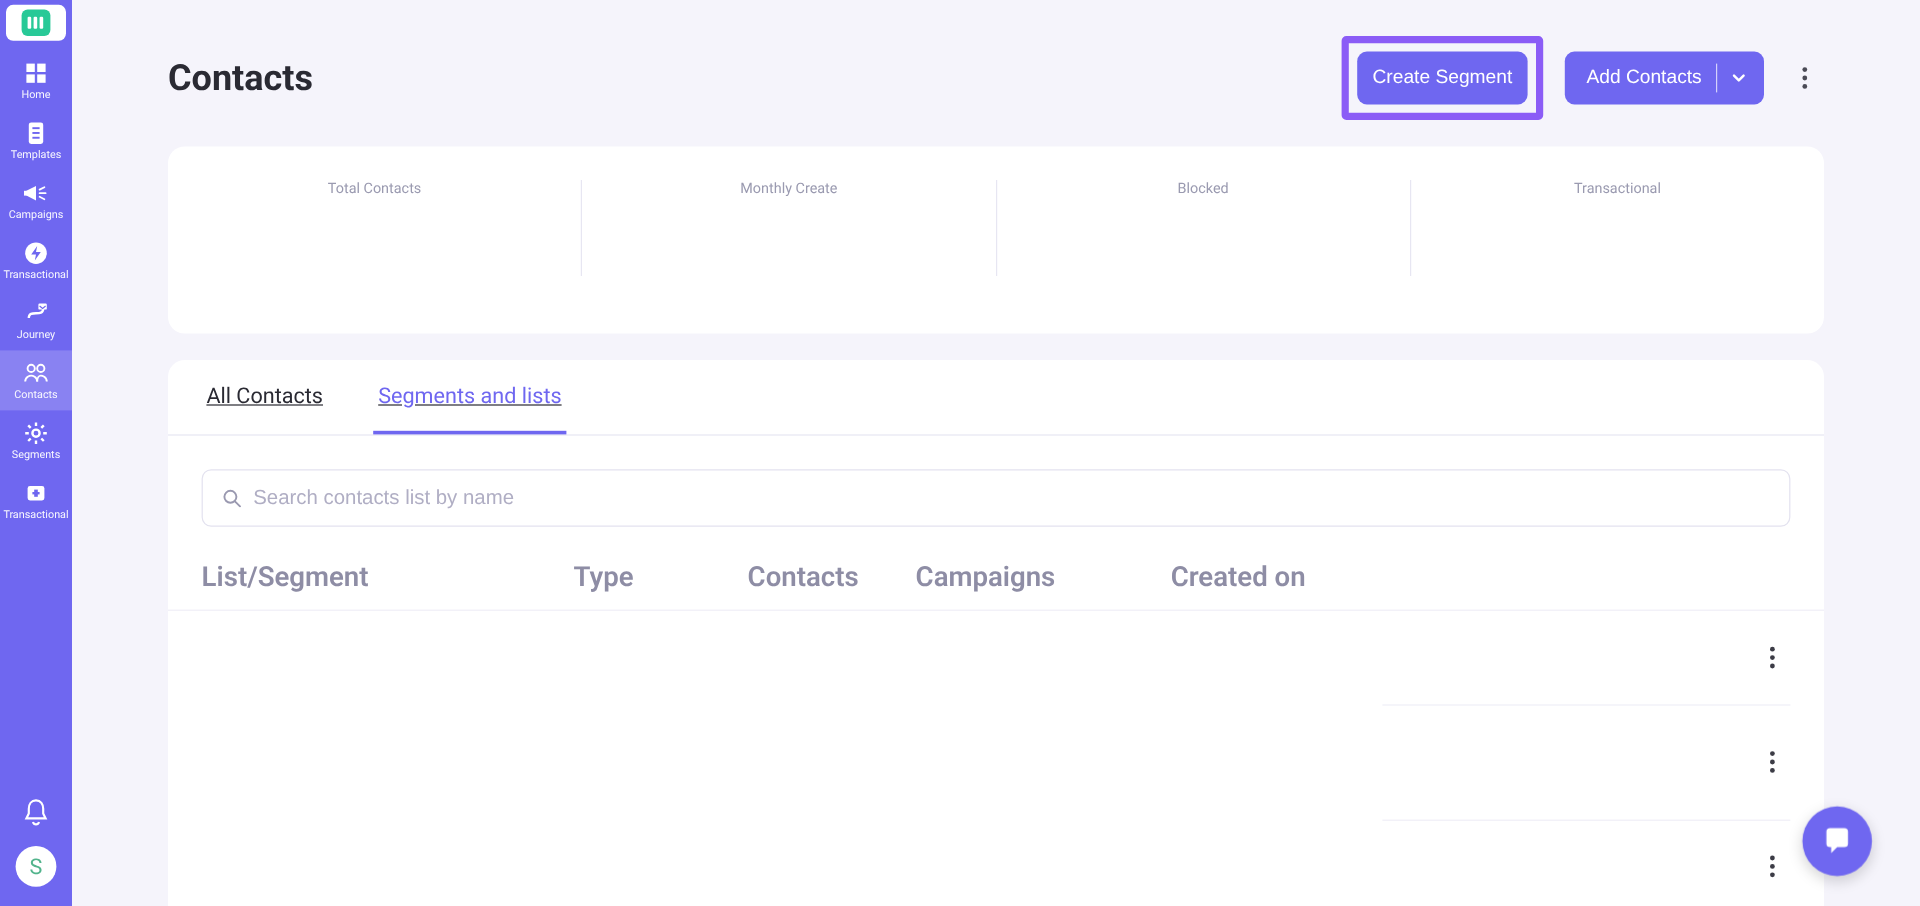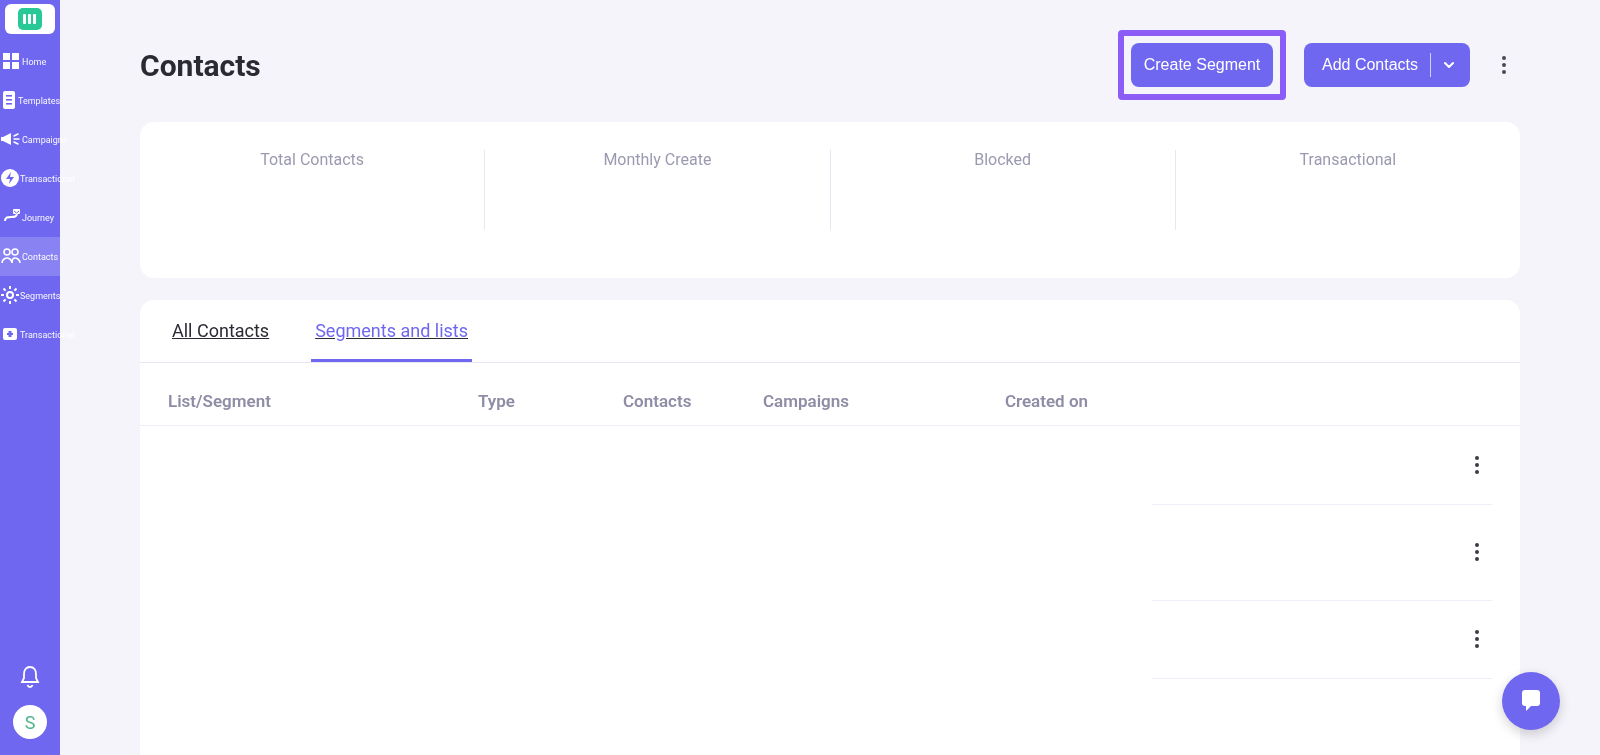--- a/index.html
+++ b/index.html
@@ -44,21 +44,21 @@
     justify-content:center;
     gap:2px;
   }
   .logo-inner span{
     width:3px; height:10px; background:#fff; border-radius:1px;
   }
   .nav-item {
     width:60px;
     padding:8px 0 6px 0;
     display:flex;
-    flex-direction:row;
+    flex-direction:column;
     align-items:center;
     justify-content:flex-start;
     color:#fff;
     cursor:pointer;
     font-size:9px;
     line-height:11px;
   }
   .nav-item.active {
     background: rgba(255,255,255,0.18);
   }
@@ -147,21 +147,21 @@
     margin:22px 80px 0 80px;
     background:#fff;
     border-radius:14px;
     display:flex;
     padding:28px 0 48px 0;
   }
   .stat {
     flex:1;
     text-align:center;
     color:#9a9ab0;
-    font-size:16px;
+    font-size:12px;
     border-right:1px solid #e7e6f2;
     padding:0 10px;
     height:80px;
     display:flex;
     align-items:flex-start;
     justify-content:center;
   }
   .stat:last-child{ border-right:none; }
   
   .content-card {
@@ -206,21 +206,21 @@
     flex:1;
     font-size:17px;
     color:#2a2a33;
     background:transparent;
   }
   .search-input::placeholder { color:#b0aec4; }
   .table-head {
     display:flex;
     padding:28px 28px 14px 28px;
     color:#8e8da5;
-    font-size:17px;
+    font-size:23px;
     font-weight:600;
     border-bottom:1px solid #efeef7;
   }
   .col-list { flex: 0 0 310px; }
   .col-type { flex: 0 0 145px; }
   .col-contacts { flex: 0 0 140px; }
   .col-campaigns { flex: 0 0 165px; }
   .col-created { flex: 0 0 160px; text-align: right; }
   .col-actions { flex:1; display:flex; justify-content:flex-end; }
   .table-body { }
@@ -405,20 +405,27 @@
     <div class="stat">Blocked</div>
     <div class="stat">Transactional</div>
   </div>
 
   <div class="content-card">
     <div class="tabs">
       <div class="tab">All Contacts</div>
       <div class="tab active">Segments and lists</div>
     </div>
 
+    <div class="search-wrap">
+      <svg width="16" height="16" viewBox="0 0 16 16">
+          <circle cx="7" cy="7" r="5" stroke="#9a99b0" stroke-width="1.6" fill="none"></circle>
+          <path d="M11 11 L15 15" stroke="#9a99b0" stroke-width="1.6" stroke-linecap="round"></path>
+        </svg>
+      <input class="search-input" type="text" placeholder="Search contacts list by name" style="">
+    </div>
 
     <div class="table-head">
       <div class="col-list">List/Segment</div>
       <div class="col-type">Type</div>
       <div class="col-contacts">Contacts</div>
       <div class="col-campaigns">Campaigns</div>
       <div class="col-created">Created on</div>
       <div class="col-actions"></div>
     </div>
 

